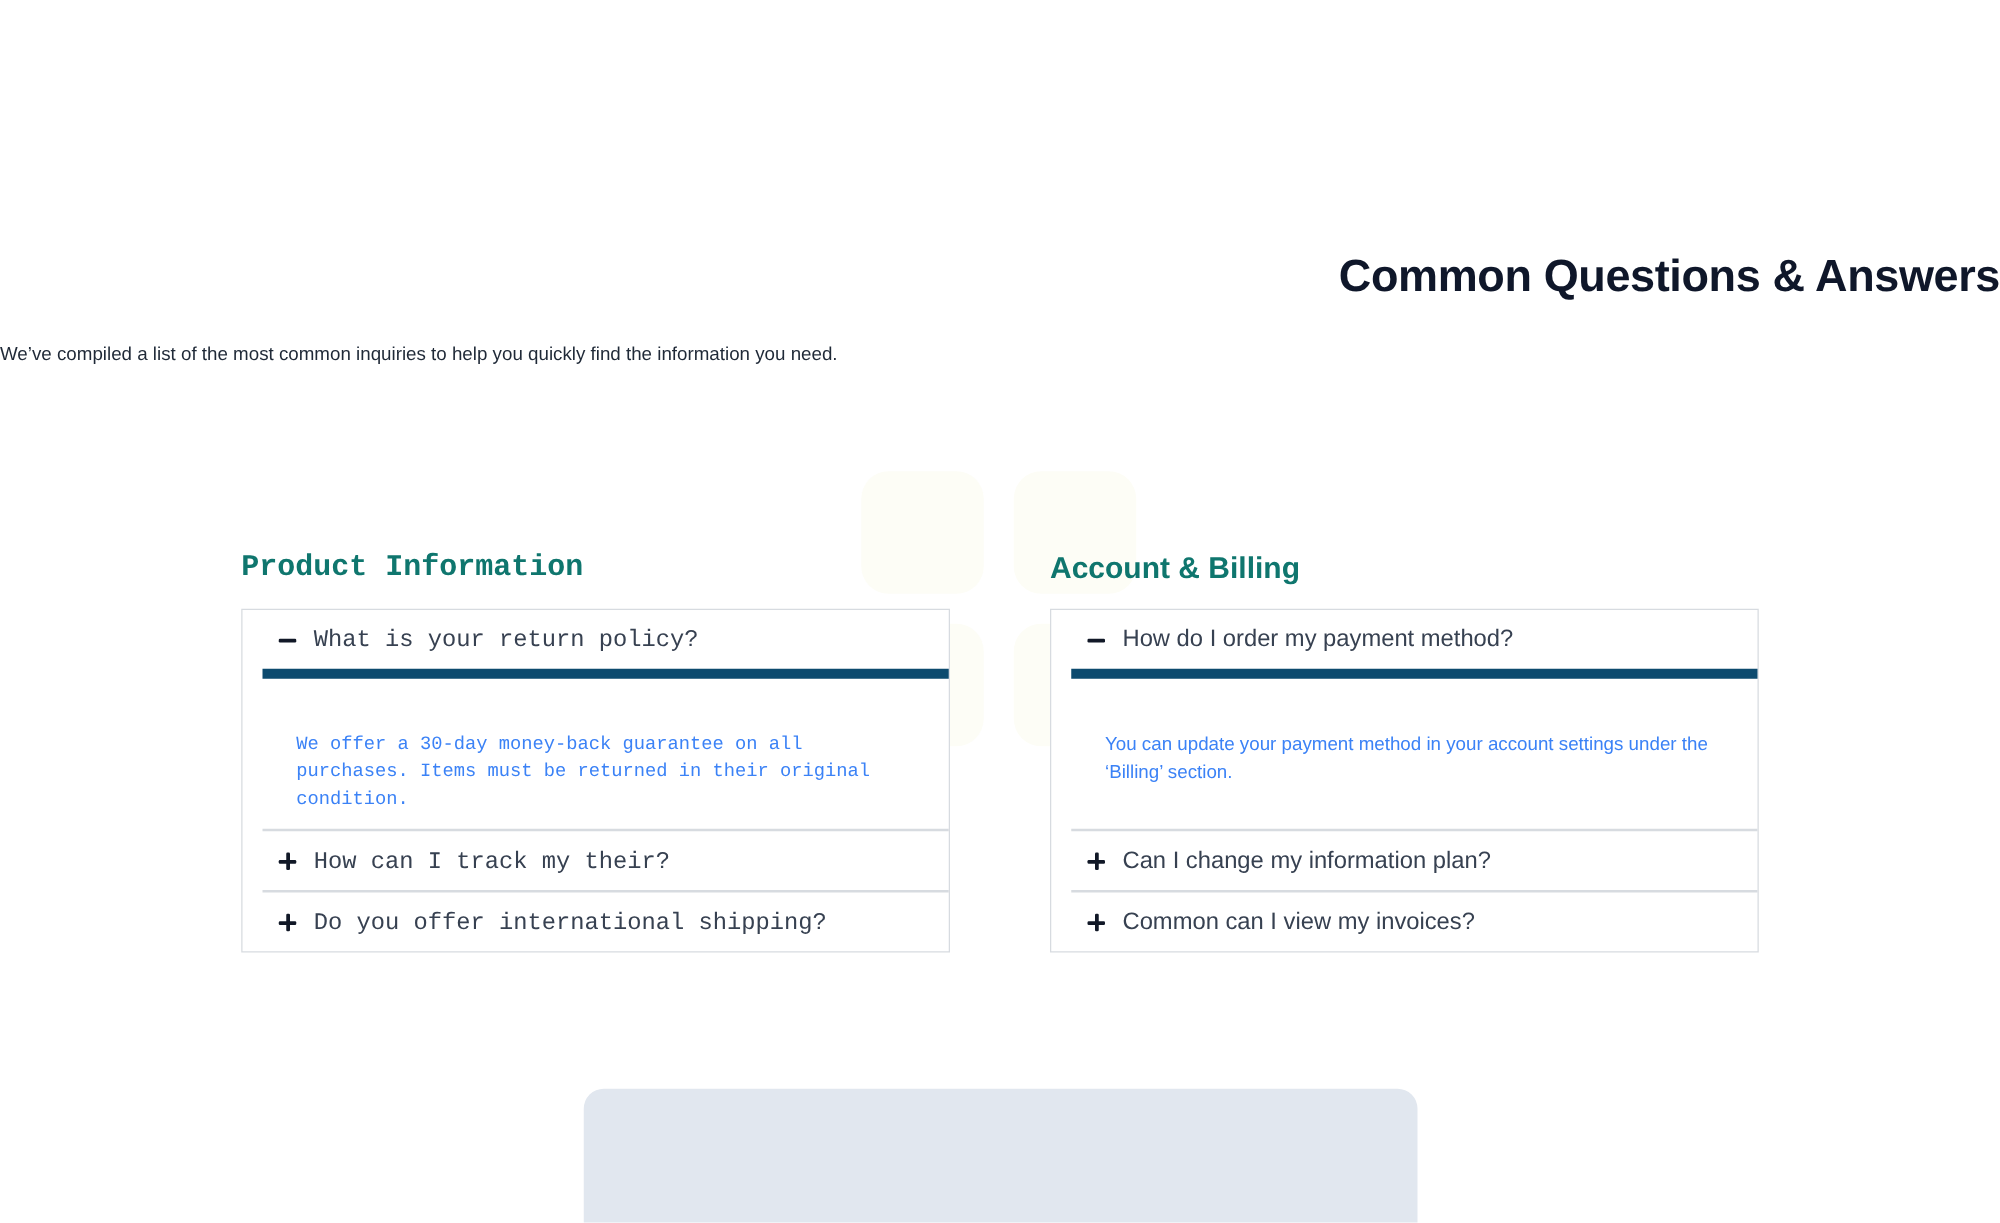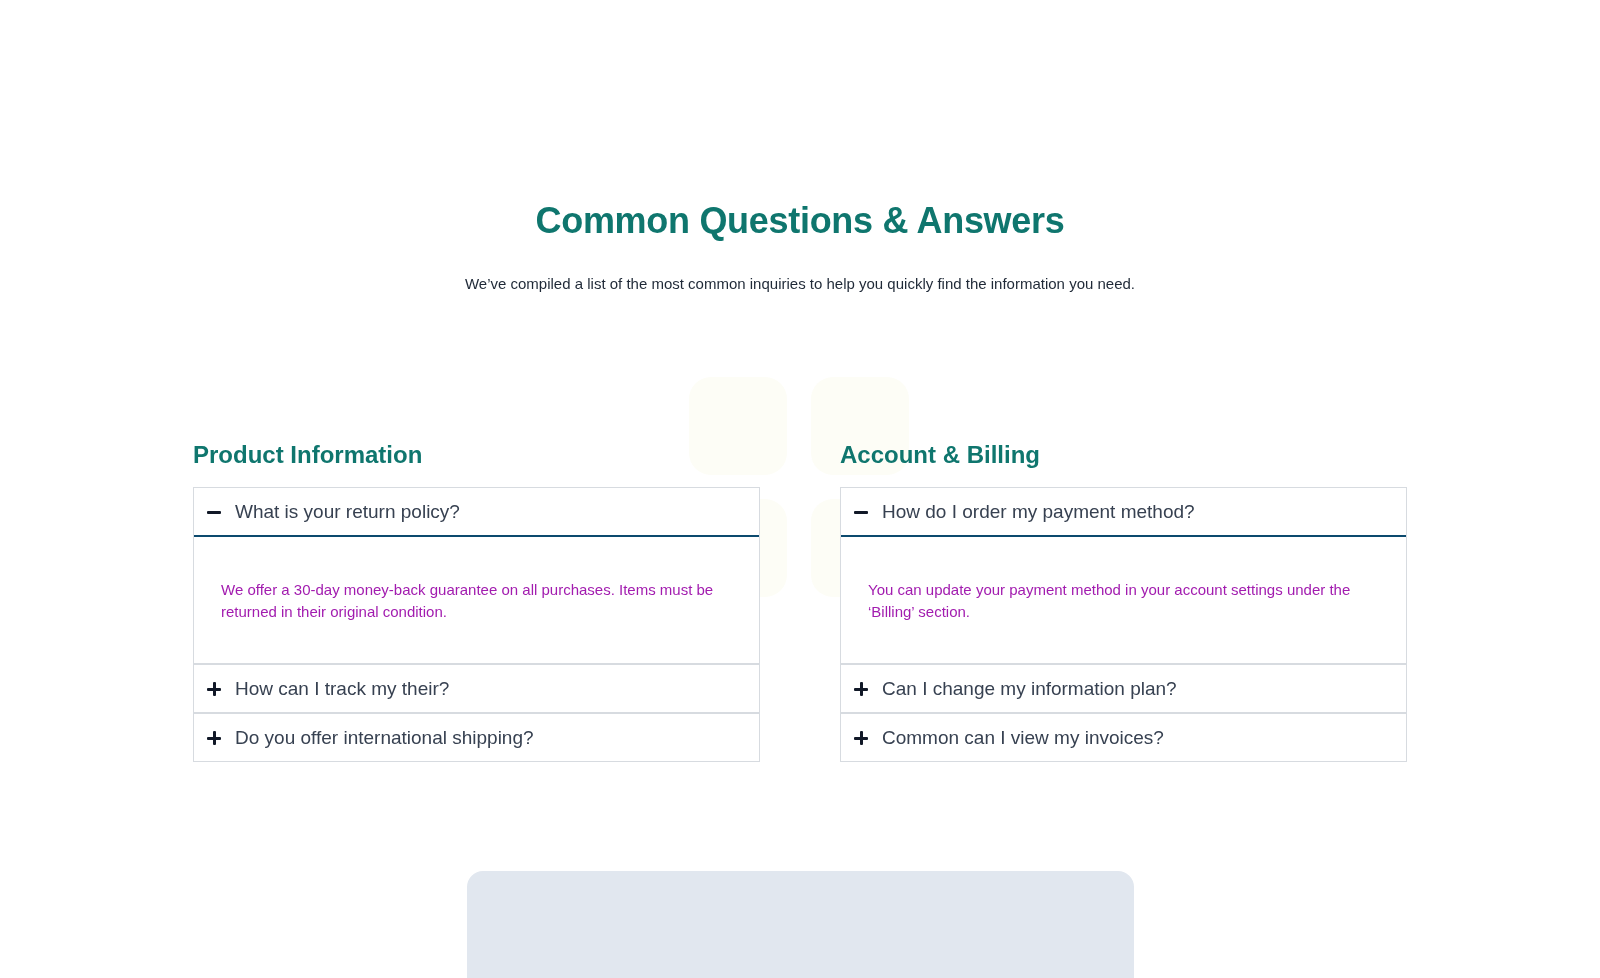--- a/index.html
+++ b/index.html
@@ -6,72 +6,71 @@
     html, body {
       width: 1600px; height: 978px; overflow: hidden;
       background: #ffffff;
       font-family: "Liberation Sans", "DejaVu Sans", sans-serif;
       color: #1f2937;
     }
     .page { position: relative; width: 1600px; height: 978px; }
 
     .hero-title {
       position: absolute; left: 0; right: 0; top: 200px;
-      text-align: center;
+      text-align: right;
       font-size: 36px; font-weight: 700;
-      color: #0f766e;
+      color: #0f172a;
       letter-spacing: -0.3px;
     }
     .hero-subtitle {
       position: absolute; left: 0; right: 0; top: 275px;
-      text-align: center;
       font-size: 15px; color: #1f2937;
     }
 
     .deco {
       position: absolute; width: 98px; height: 98px;
       border-radius: 22px; background: #fdfdf6;
     }
     .deco.d1 { left: 689px; top: 377px; }
     .deco.d2 { left: 811px; top: 377px; }
     .deco.d3 { left: 689px; top: 499px; }
     .deco.d4 { left: 811px; top: 499px; }
 
     .column { position: absolute; top: 440px; width: 567px; }
-    .column.left { left: 193px; }
+    .column.left { left: 193px; font-family: Liberation Mono, monospace; }
     .column.right { left: 840px; }
 
     .column-title {
       font-size: 24px; font-weight: 700; color: #0f766e;
       height: 47px; line-height: 30px;
     }
 
-    .accordion { border: 1px solid #d7dbe0; background: #fff; }
+    .accordion { border: 1px solid #d7dbe0; background: #fff; padding-left: 16px; }
     .acc-item { border-top: 2px solid #d7dbe0; }
     .acc-item:first-child { border-top: none; }
     .acc-header {
       height: 47px; display: flex; align-items: center;
       padding-left: 12px; cursor: pointer;
       font-size: 19px; color: #374151; font-weight: 300;
     }
     .acc-icon {
       width: 16px; height: 16px; margin-right: 13px;
       position: relative; flex: 0 0 16px;
     }
     .acc-icon .h, .acc-icon .v {
       position: absolute; background: #111827; border-radius: 1px;
     }
     .acc-icon .h { left: 1px; right: 1px; top: 7px; height: 3px; }
     .acc-icon .v { top: 1px; bottom: 1px; left: 7px; width: 3px; }
 
     .acc-body {
-      border-top: 2px solid #0c4a6e;
+      border-top: 8px solid #0c4a6e;
       height: 128px;
       padding: 42px 28px 0 27px;
-      font-size: 15px; line-height: 22px; color: #a21caf;
+      font-size: 15px; line-height: 22px; color: #3b82f6;
     }
 
     .bottom-card {
       position: absolute; left: 467px; top: 871px;
       width: 667px; height: 120px;
       background: #e1e7ef;
       border-radius: 16px 16px 0 0;
     }
   </style>
 </head>

